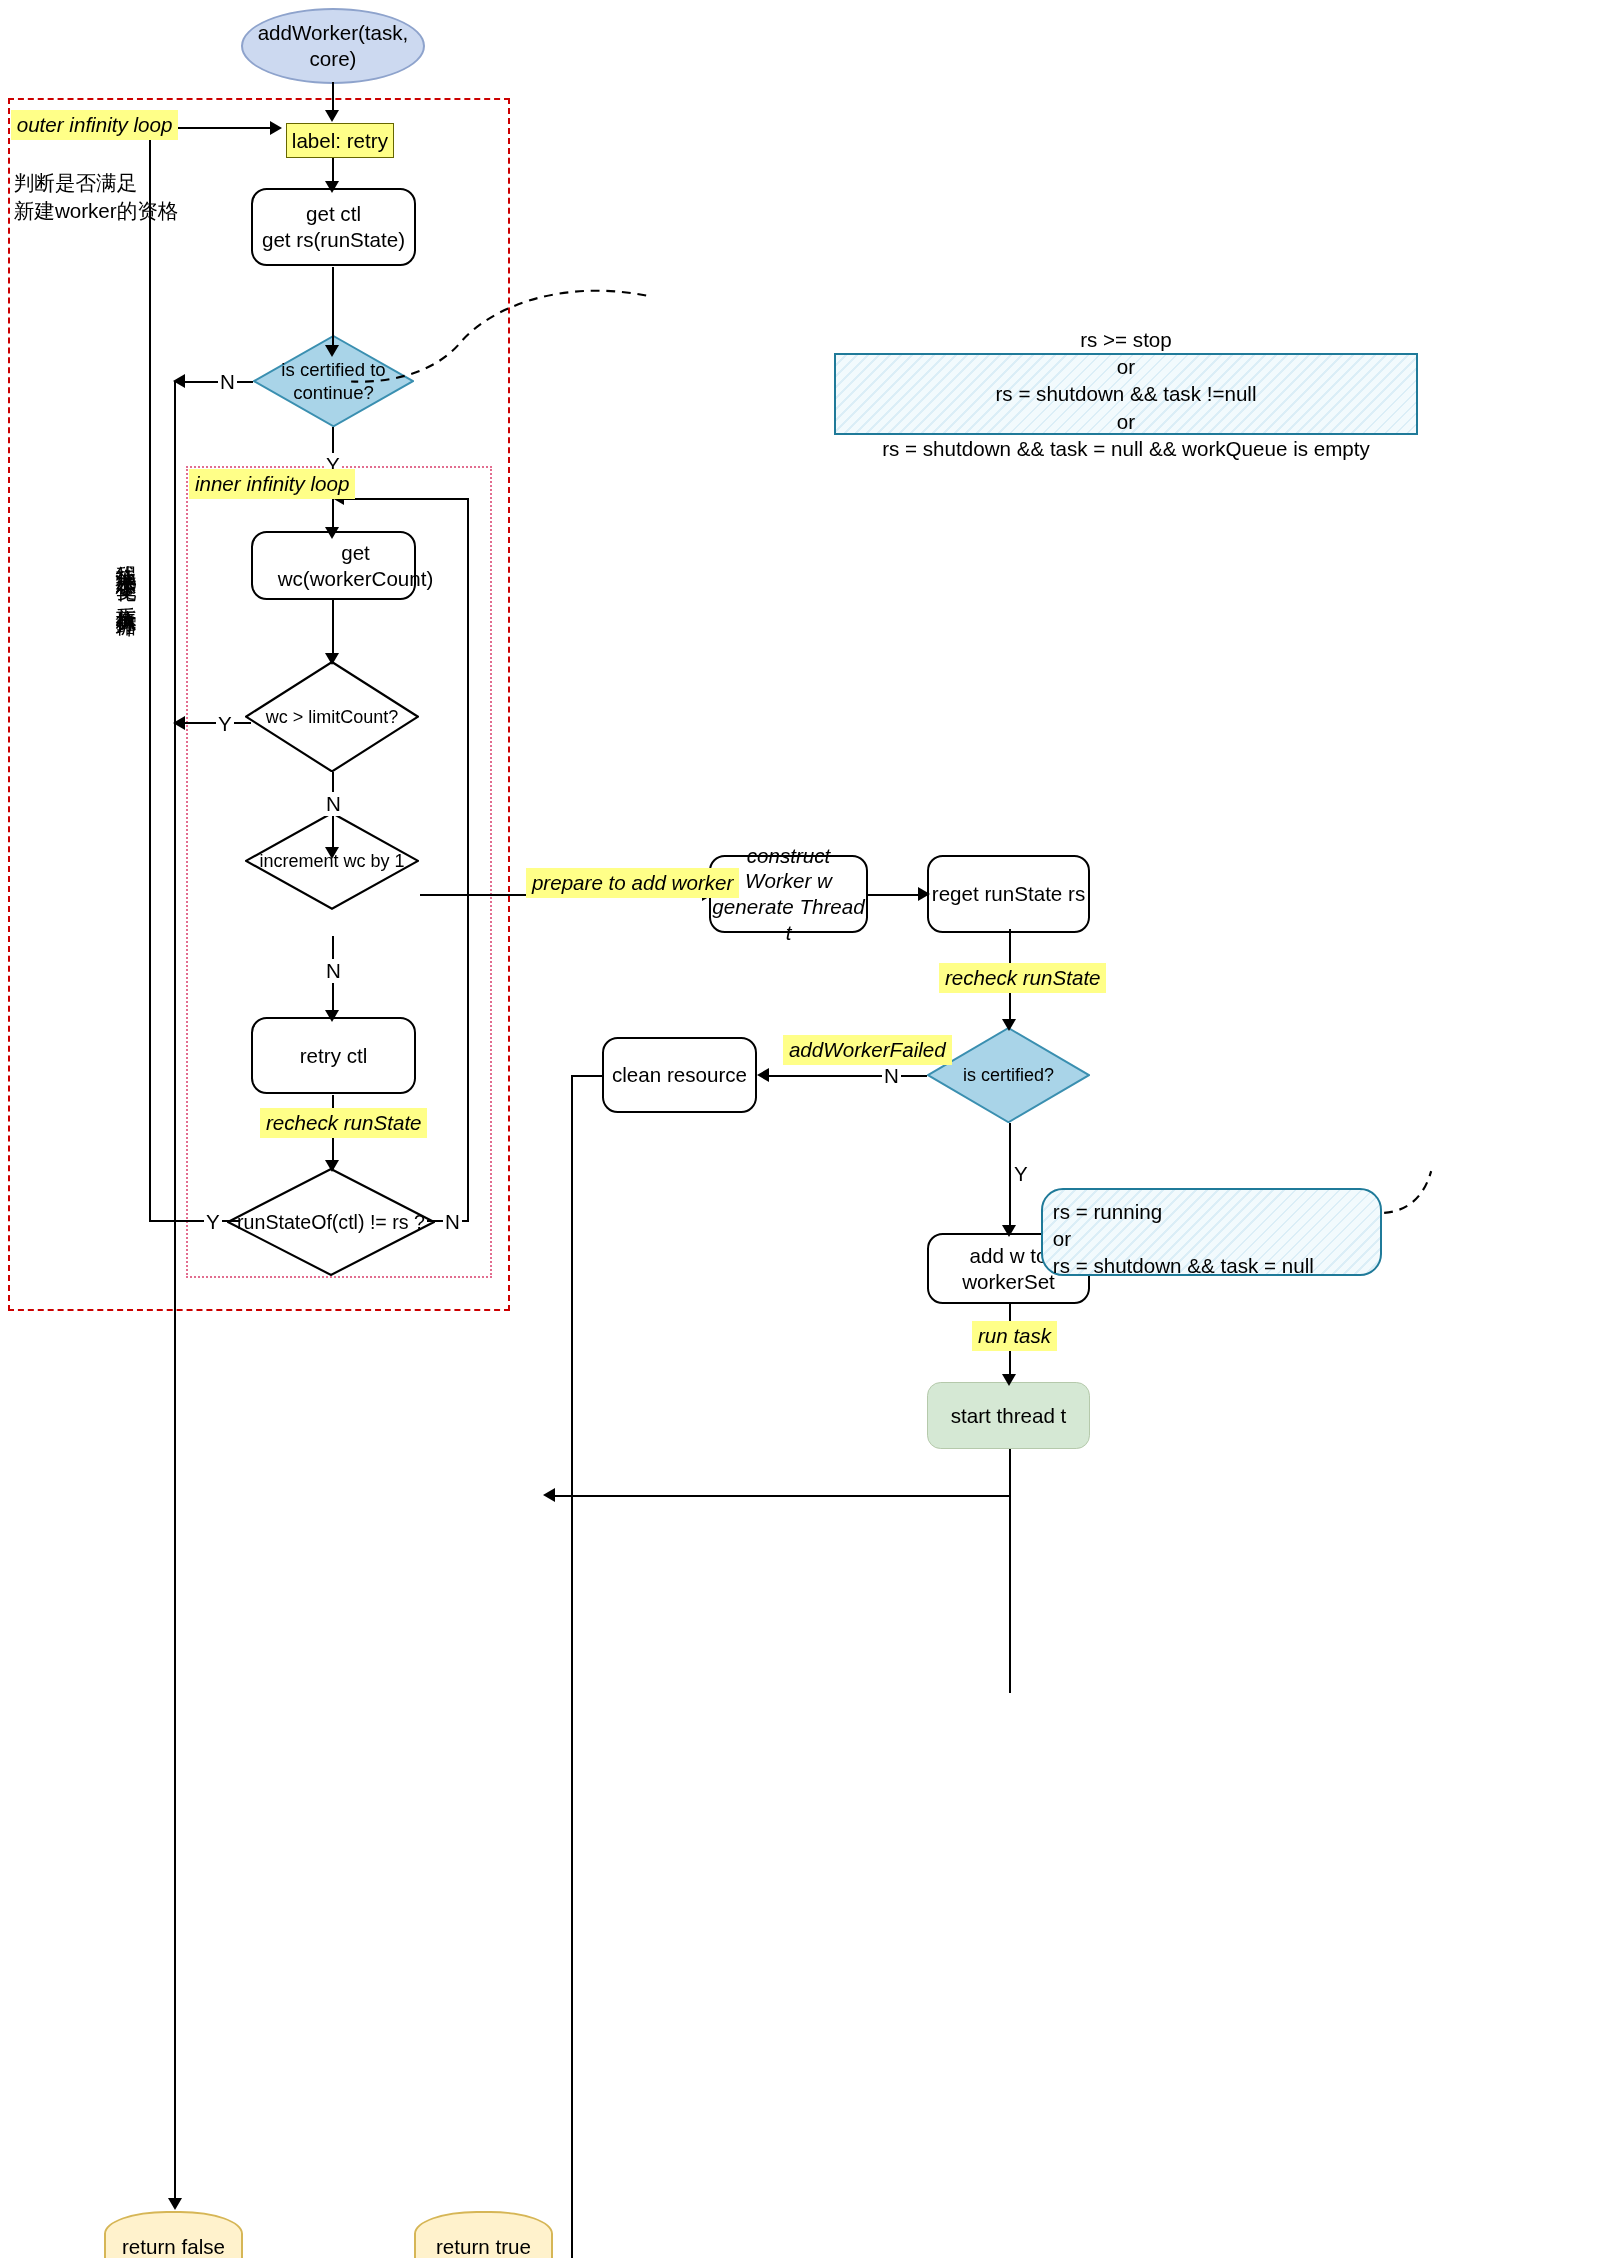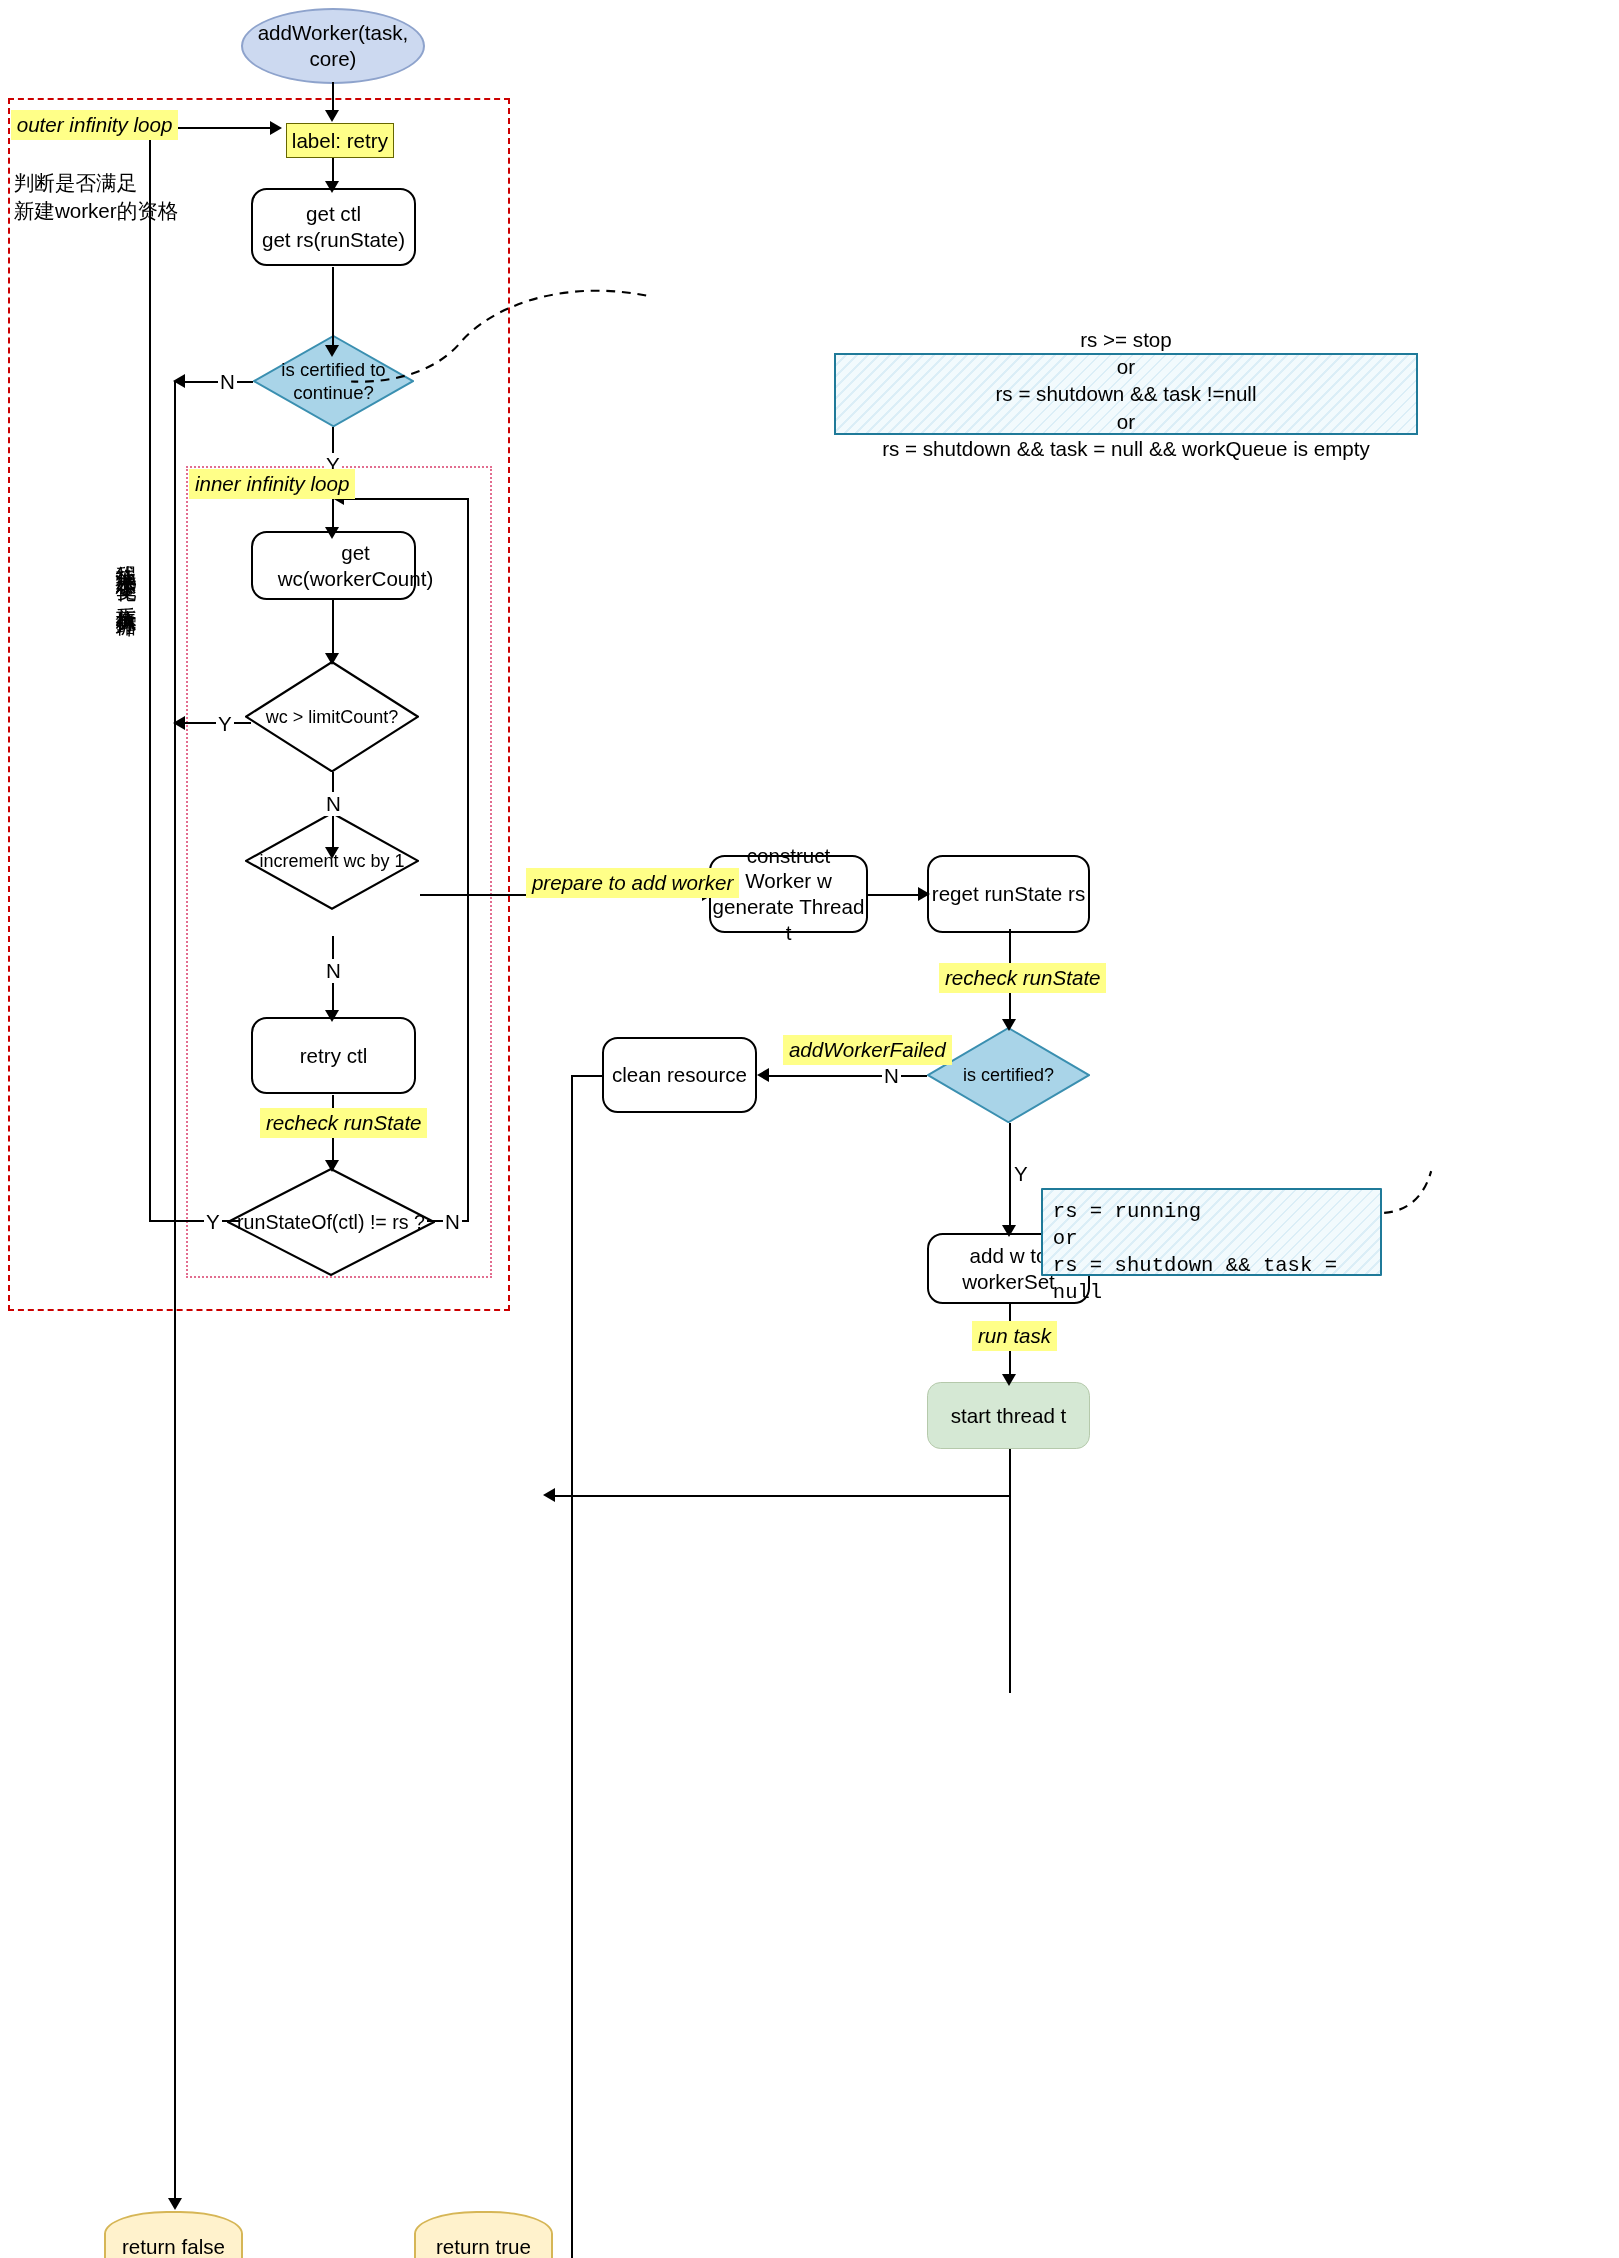--- a/index.html
+++ b/index.html
@@ -23,21 +23,21 @@
   
   .ylabel{position:absolute;background:#ffff88;color:#000;font-style:italic;font-size:20.6px;
         padding:2.9px 5.9px;white-space:nowrap;z-index:6;}
   .ylabel.boxed{border:1.6px solid #666600;font-style:normal;}
 
   
   .note{position:absolute;box-sizing:border-box;border:2.5px solid #1f7a99;
         background:repeating-linear-gradient(135deg,#f2fafd 0 5.9px,#dbeef7 5.9px 7.8px);
         color:#000;font-size:20.6px;line-height:1.32;padding:7.8px 9.8px;white-space:pre-line;z-index:5;}
   .note.centered{display:flex;align-items:center;justify-content:center;text-align:center;}
-  .note.rounded{border-radius:1px;font-family:Liberation Mono, monospace;}
+  .note.rounded{border-radius:22px;}
 
   
   .frame{position:absolute;box-sizing:border-box;z-index:1;}
   .frame.outer{border:2.9px dashed #cc0000;}
   .frame.inner{border:2.5px dotted #e26d8f;}
 
   
   .ln{position:absolute;background:#000;z-index:3;}
   .lnh{height:2.2px;}
   .lnv{width:2.2px;}
@@ -184,21 +184,21 @@
 
   <div class="diamond" style="left:227px;top:1168px;width:208px;height:108px;">
     <svg class="dshape" viewBox="0 0 212 110" preserveAspectRatio="none">
       <polygon points="106,1 211,55 106,109 1,55" fill="#ffffff" stroke="#000" stroke-width="2.2"></polygon>
     </svg>
     <div class="dlabel" style="font-size:19.6px;">runStateOf(ctl) != rs ?</div>
   </div>
 
   <div class="ylabel" style="left:526px;top:868px;">prepare to add worker</div>
 
-  <div class="node rect" style="left:709px;top:855px;width:159px;height:78px;">construct Worker w
+  <div class="node rect" style="left:709px;top:855px;width:159px;height:78px;font-style:italic;">construct Worker w
 generate Thread t</div>
 
   <div class="node rect" style="left:927px;top:855px;width:163px;height:78px;">reget runState rs</div>
 
   <div class="ylabel" style="left:939px;top:963px;">recheck runState</div>
 
   <div class="diamond" style="left:927px;top:1027px;width:163px;height:96px;">
     <svg class="dshape" viewBox="0 0 166 98" preserveAspectRatio="none">
       <polygon points="83,1 165,49 83,97 1,49" fill="#a9d4e8" stroke="#3a8fb0" stroke-width="2"></polygon>
     </svg>

